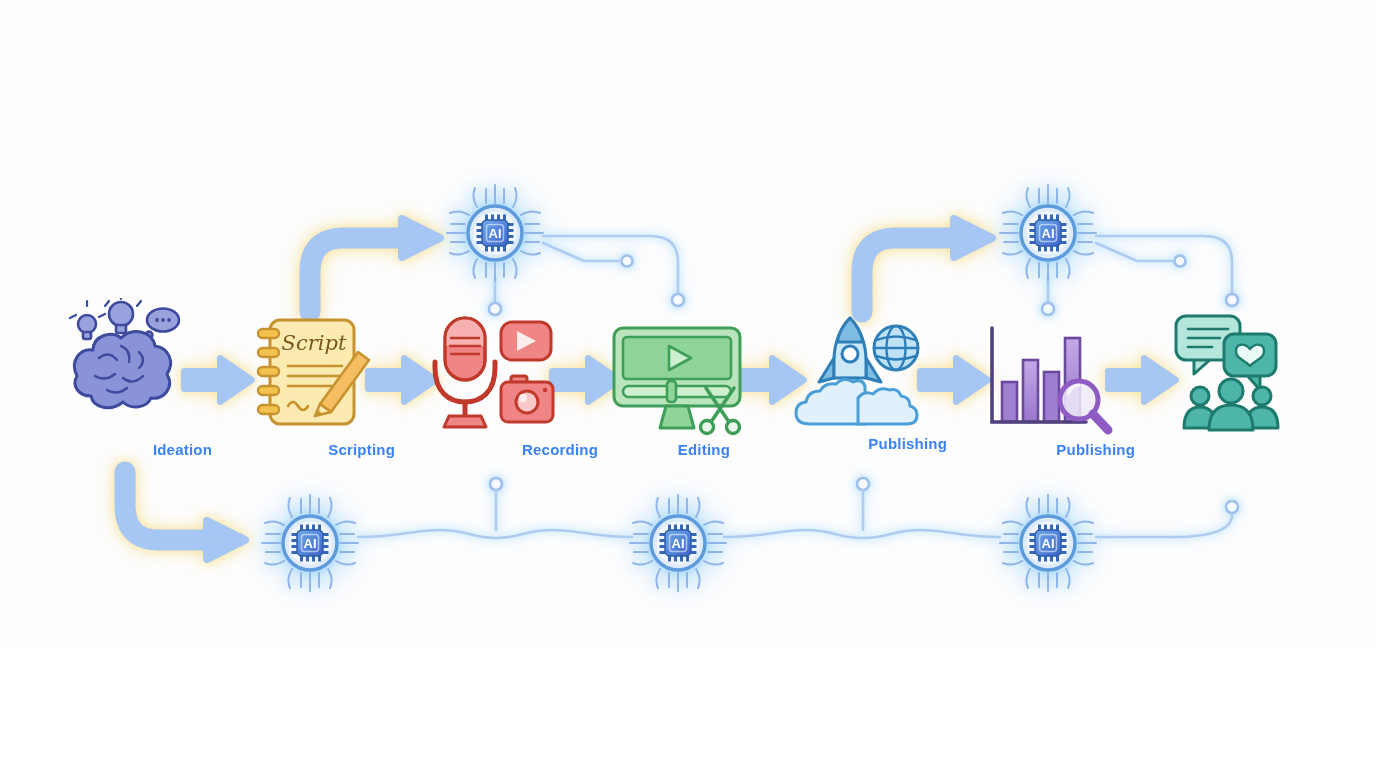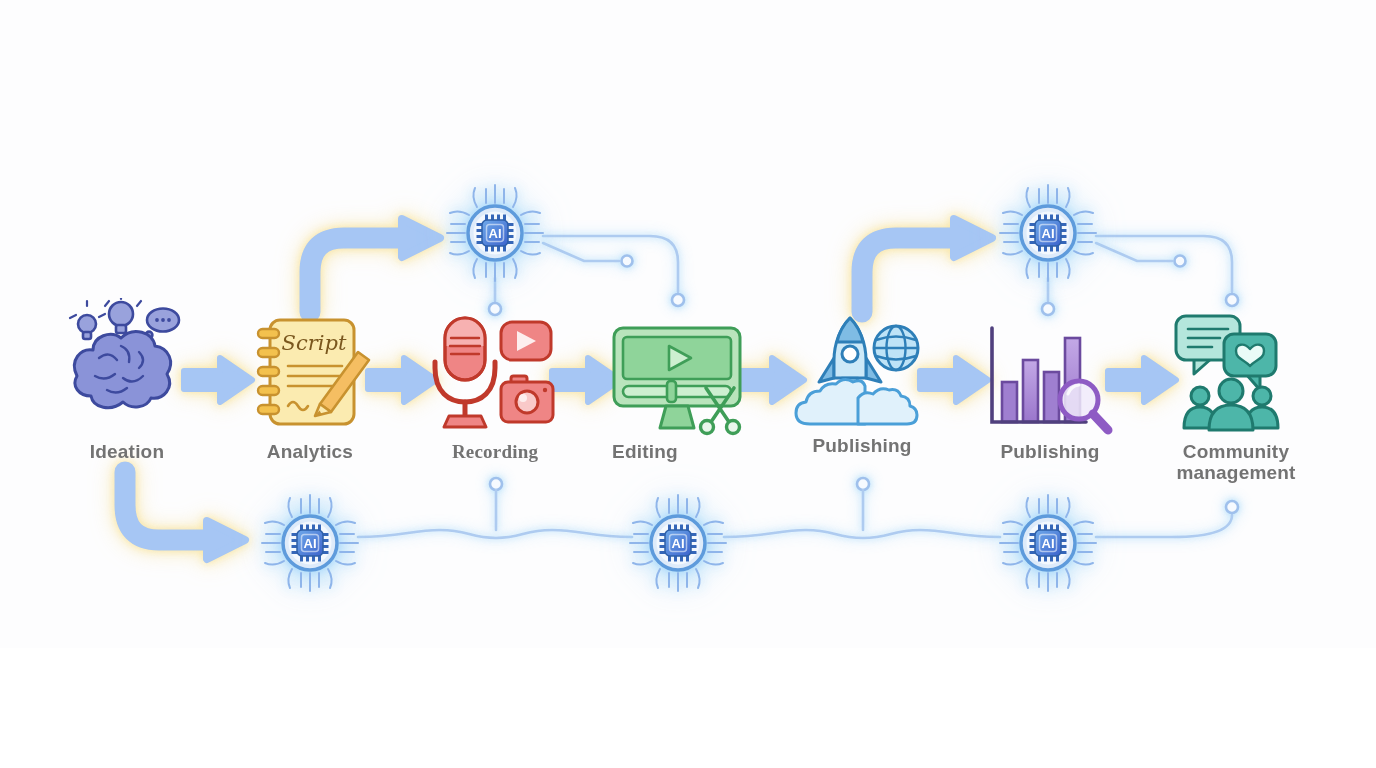--- a/index.html
+++ b/index.html
@@ -14,22 +14,22 @@
   .glow-cyan{filter:drop-shadow(0 0 3px rgba(175,220,250,0.9)) drop-shadow(0 0 7px rgba(190,228,252,0.7));}
   .glow-chip{filter:drop-shadow(0 0 6px rgba(150,208,248,0.9)) drop-shadow(0 0 14px rgba(172,220,250,0.7));}
   .trace{stroke:#aecbf0;stroke-width:2.6;fill:none;stroke-linecap:round;}
   .trace-node{fill:#f6faff;stroke:#9fc0ec;stroke-width:2.6;}
   .arrow{fill:#a6c6f4;stroke:#a6c6f4;stroke-width:6;stroke-linejoin:round;}
   .curved-shaft{fill:none;stroke:#a6c6f4;stroke-width:21;stroke-linecap:round;}
   .curved-head{fill:#a6c6f4;stroke:#a6c6f4;stroke-width:8;stroke-linejoin:round;}
   .chip-text{font-family:"Liberation Sans",sans-serif;font-size:13px;font-weight:bold;fill:#ffffff;}
   .stage-icon{position:absolute;}
   .stage-label{
-    position:absolute;width:170px;text-align:center;
-    font-size:19px;font-weight:700;color:#737373;line-height:1.1;letter-spacing:0.2px;
+    position:absolute;width:170px;text-align:right;
+    font-size:15px;font-weight:700;color:#3b82f6;line-height:1.1;letter-spacing:0.2px;
   }
 </style>
 </head>
 <body>
 
 <div class="canvas">
 
   <svg class="connector-layer" width="1376" height="768" viewBox="0 0 1376 768">
     <defs>
       <linearGradient id="chipGrad" x1="0" y1="0" x2="1" y2="1">
@@ -320,20 +320,19 @@
       <circle cx="32" cy="82" r="9"></circle>
       <path d="M 16,114 Q 16,93 32,93 Q 48,93 48,114 Z" stroke-linejoin="round"></path>
       <circle cx="94" cy="82" r="9"></circle>
       <path d="M 78,114 Q 78,93 94,93 Q 110,93 110,114 Z" stroke-linejoin="round"></path>
       <circle cx="63" cy="77" r="12"></circle>
       <path d="M 41,116 Q 41,91 63,91 Q 85,91 85,116 Z" stroke-linejoin="round"></path>
     </g>
   </svg>
 
   <div class="stage-label" style="left:42px;top:442px;">Ideation</div>
-  <div class="stage-label" style="left:225px;top:442px;">Analytics</div>
-  <div class="stage-label" style="left:410px;top:442px;font-family:Liberation Serif, serif;">Recording</div>
+  <div class="stage-label" style="left:225px;top:442px;">Scripting</div>
+  <div class="stage-label" style="left:428px;top:442px;">Recording</div>
   <div class="stage-label" style="left:560px;top:442px;">Editing</div>
   <div class="stage-label" style="left:777px;top:436px;">Publishing</div>
   <div class="stage-label" style="left:965px;top:442px;">Publishing</div>
-  <div class="stage-label" style="left:1151px;top:442px;">Community management</div>
 
 </div>
 
 </body></html>

